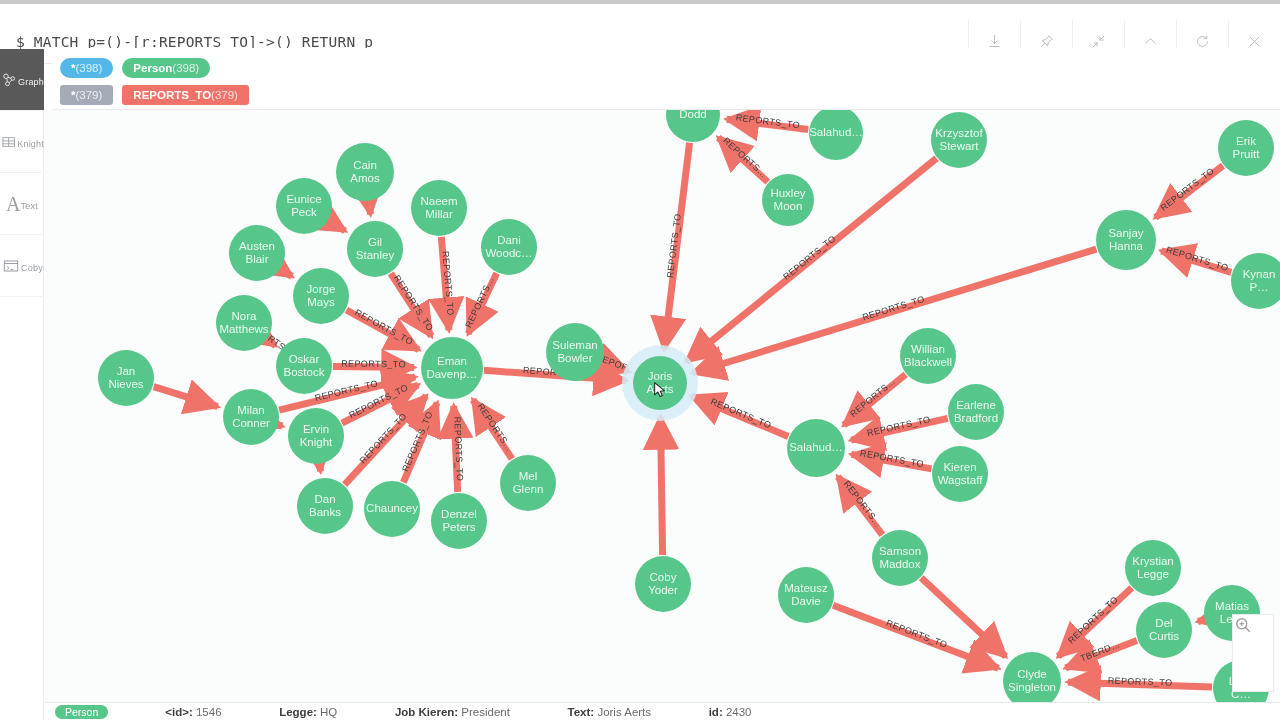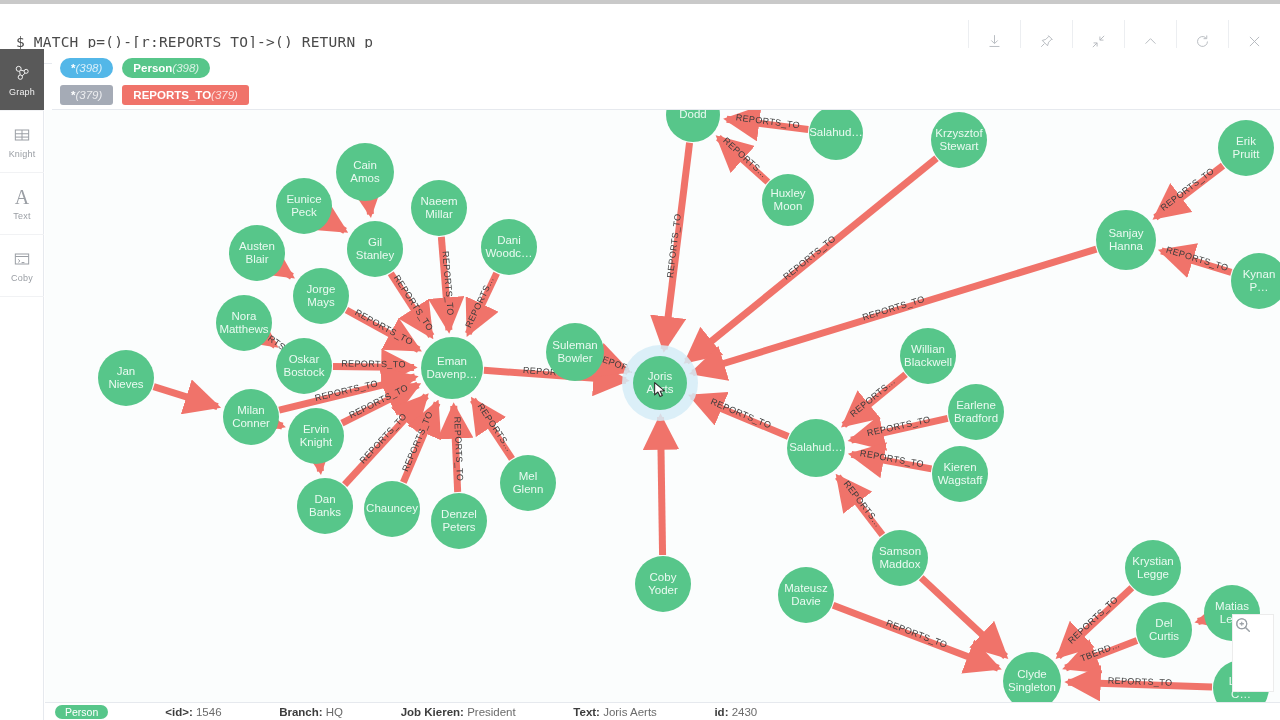--- a/index.html
+++ b/index.html
@@ -28,38 +28,38 @@
   .qb-actions { margin-left:auto; display:flex; height:44px; }
   .qb-btn {
     width:52px; height:44px; display:flex; align-items:center; justify-content:center;
     border-left:1px solid #eceef1; cursor:pointer;
   }
   .qb-btn svg { width:17px; height:17px; stroke:#b3b7bd; fill:none; stroke-width:1.3; }
 
   
   .sidebar { position:absolute; left:0; top:49px; width:44px; height:671px; background:#fff;
              border-right:1px solid #e6e9ee; }
-  .side-item { width:44px; height:62px; display:flex; flex-direction:column;
+  .side-item { width:44px; height:62px; display:flex; flex-direction:row;
                align-items:center; justify-content:center; cursor:pointer;
                color:#9a9ea4; border-bottom:1px solid #f1f2f4; }
   .side-item.active { background:#595959; color:#f1f1f1; }
   .side-item svg { width:20px; height:20px; stroke:currentColor; fill:none; stroke-width:1.2; }
   .side-label { font-size:9px; margin-top:4px; letter-spacing:.2px; }
   .side-glyph { font-size:20px; line-height:20px; font-family:"Liberation Serif",serif; }
 
   
   .legend { position:absolute; left:52px; top:48px; width:1228px; height:62px;
             background:#fff; border-bottom:1px solid #e6e9ee; padding:6px 0 0 8px; }
   .legend-row { display:flex; align-items:center; gap:9px; height:27px; }
   .chip { display:inline-flex; align-items:center; height:20px; padding:0 11px;
           font-size:11.5px; color:#fff; white-space:nowrap; cursor:pointer; }
   .chip.pill { border-radius:11px; }
   .chip.rect { border-radius:3px; }
   .chip b { font-weight:bold; }
-  .chip .cnt { opacity:.78; font-weight:normal;font-style:italic; }
+  .chip .cnt { opacity:.78; font-weight:normal; }
 
   
   .canvas { position:absolute; left:45px; top:110px; width:1235px; height:592px;
             background:#fbfdfd; overflow:hidden; }
   .canvas svg { position:absolute; left:0; top:0; }
 
   .node-circle { fill:#57c68a; }
   .halo { fill:#d5ecf7; opacity:.85; }
   .node-text { fill:#eafaf1; font-family:"Liberation Sans",sans-serif; font-size:11.5px;
                text-anchor:middle; dominant-baseline:middle; pointer-events:none; }
@@ -468,16 +468,16 @@
         <svg viewBox="0 0 24 24">
             <circle cx="10.5" cy="10.5" r="6"></circle>
             <path d="M15 15l5 5M8 10.5h5"></path>
           </svg>
       </div>
     </div>
   </div>
 
   <div class="statusbar">
     <span class="sb-chip">Person</span>
-    <span id="status-props"><span class="sb-prop"><b>&lt;id&gt;: </b>1546</span>&nbsp;&nbsp;&nbsp;<span class="sb-prop"><b>Branch: </b>HQ</span>&nbsp;&nbsp;&nbsp;<span class="sb-prop"><b>Job Kieren: </b>President</span>&nbsp;&nbsp;&nbsp;<span class="sb-prop"><b>Text: </b>Joris Aerts</span>&nbsp;&nbsp;&nbsp;<span class="sb-prop"><b>id: </b>2430</span>&nbsp;&nbsp;&nbsp;</span>
+    <span id="status-props"><span class="sb-prop"><b>&lt;id&gt;: </b>1546</span>&nbsp;&nbsp;&nbsp;<span class="sb-prop"><b>Legge: </b>HQ</span>&nbsp;&nbsp;&nbsp;<span class="sb-prop"><b>Job Kieren: </b>President</span>&nbsp;&nbsp;&nbsp;<span class="sb-prop"><b>Text: </b>Joris Aerts</span>&nbsp;&nbsp;&nbsp;<span class="sb-prop"><b>id: </b>2430</span>&nbsp;&nbsp;&nbsp;</span>
   </div>
 
 </div>
 
 </body></html>

